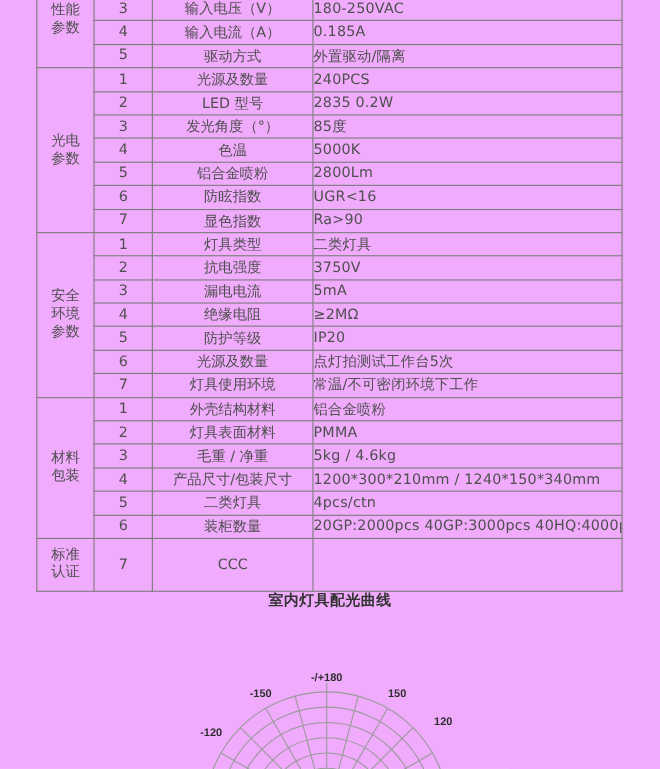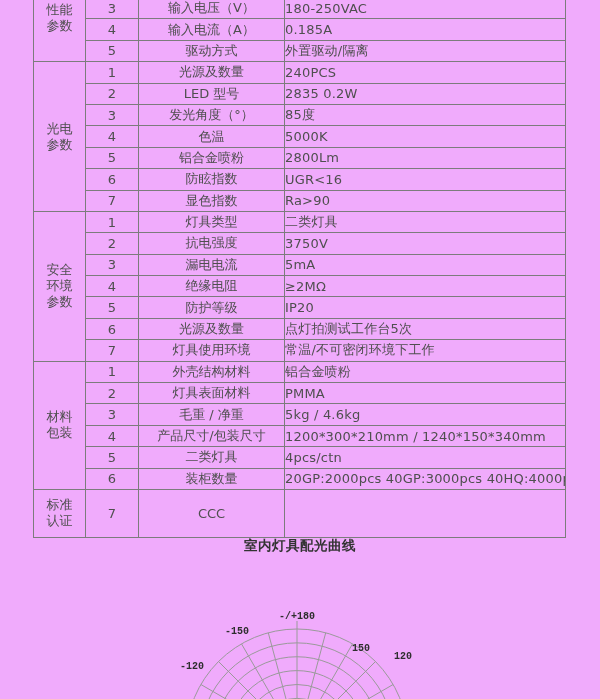--- a/index.html
+++ b/index.html
@@ -14,21 +14,21 @@
   td.no{text-align:center;}
   td.name{text-align:center;padding-right:22px;}
   td.value{text-align:left;padding-left:9px;white-space:pre;font-size:12.5px;letter-spacing:0.2px;}
   tr.tall td{height:47px;}
   .chart-title{position:absolute;left:0;top:537px;width:600px;text-align:center;
                font-size:13.5px;font-weight:bold;color:#333;letter-spacing:0.5px;font-family:Liberation Mono, monospace;}
   .chart-area{position:absolute;left:0;top:600px;width:600px;height:99px;}
   #polar{position:absolute;left:0;top:0;}
   #polar circle,#polar line{stroke:#9a9a9a;stroke-width:1;fill:none;}
   .clab{position:absolute;transform:translateX(-50%);
-        font-family:Liberation Mono, monospace;
+        font-family:Liberation Sans, sans-serif;
         font-weight:bold;font-size:10px;color:#2e2e2e;white-space:nowrap;}
 </style>
 </head>
 <body>
 
 <div class="page">
 
   <table class="spec">
     <colgroup>
       <col style="width:52px">
@@ -226,17 +226,17 @@
         <line x1="297" y1="140" x2="189.78" y2="111.27"></line>
         <line x1="297" y1="140" x2="200.87" y2="84.50"></line>
         <line x1="297" y1="140" x2="218.51" y2="61.51"></line>
         <line x1="297" y1="140" x2="241.50" y2="43.87"></line>
         <line x1="297" y1="140" x2="268.27" y2="32.78"></line>
       </svg>
   </div>
 
   <span class="clab" style="left:297px;top:611px">-/+180</span>
   <span class="clab" style="left:237px;top:626px">-150</span>
-  <span class="clab" style="left:361px;top:643px">150</span>
+  <span class="clab" style="left:361px;top:626px">150</span>
   <span class="clab" style="left:192px;top:661px">-120</span>
   <span class="clab" style="left:403px;top:651px">120</span>
 
 </div>
 
 </body></html>

